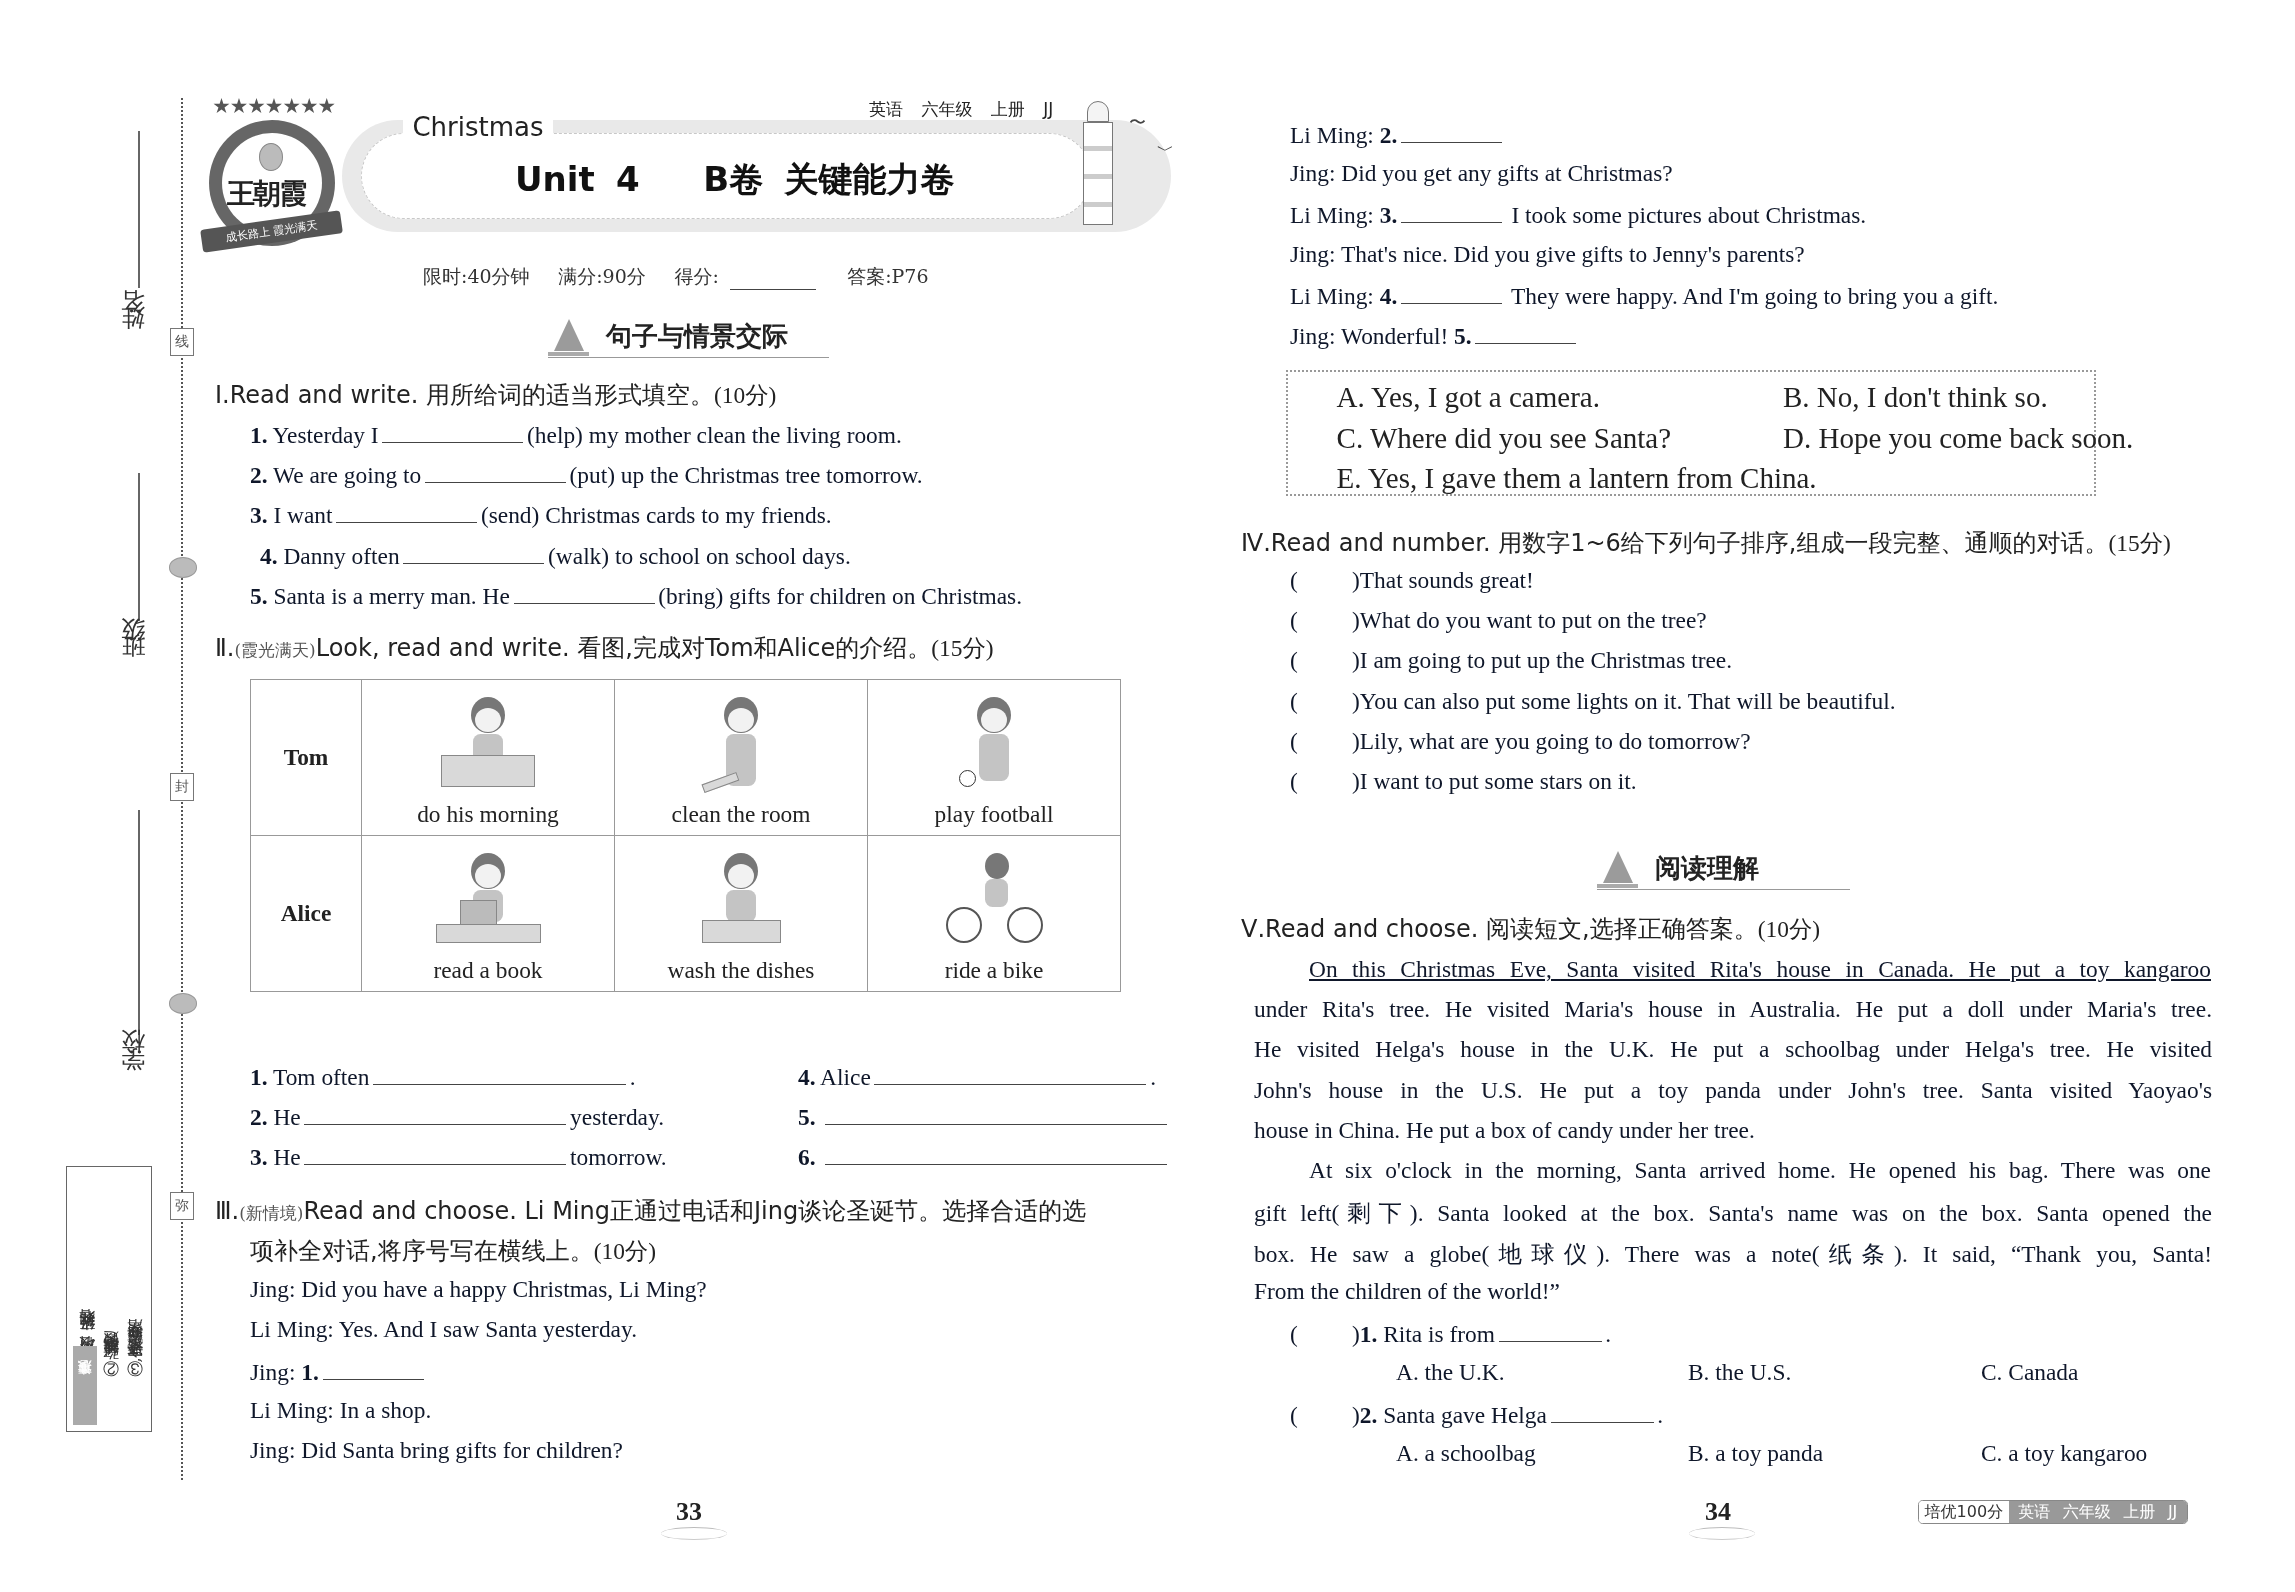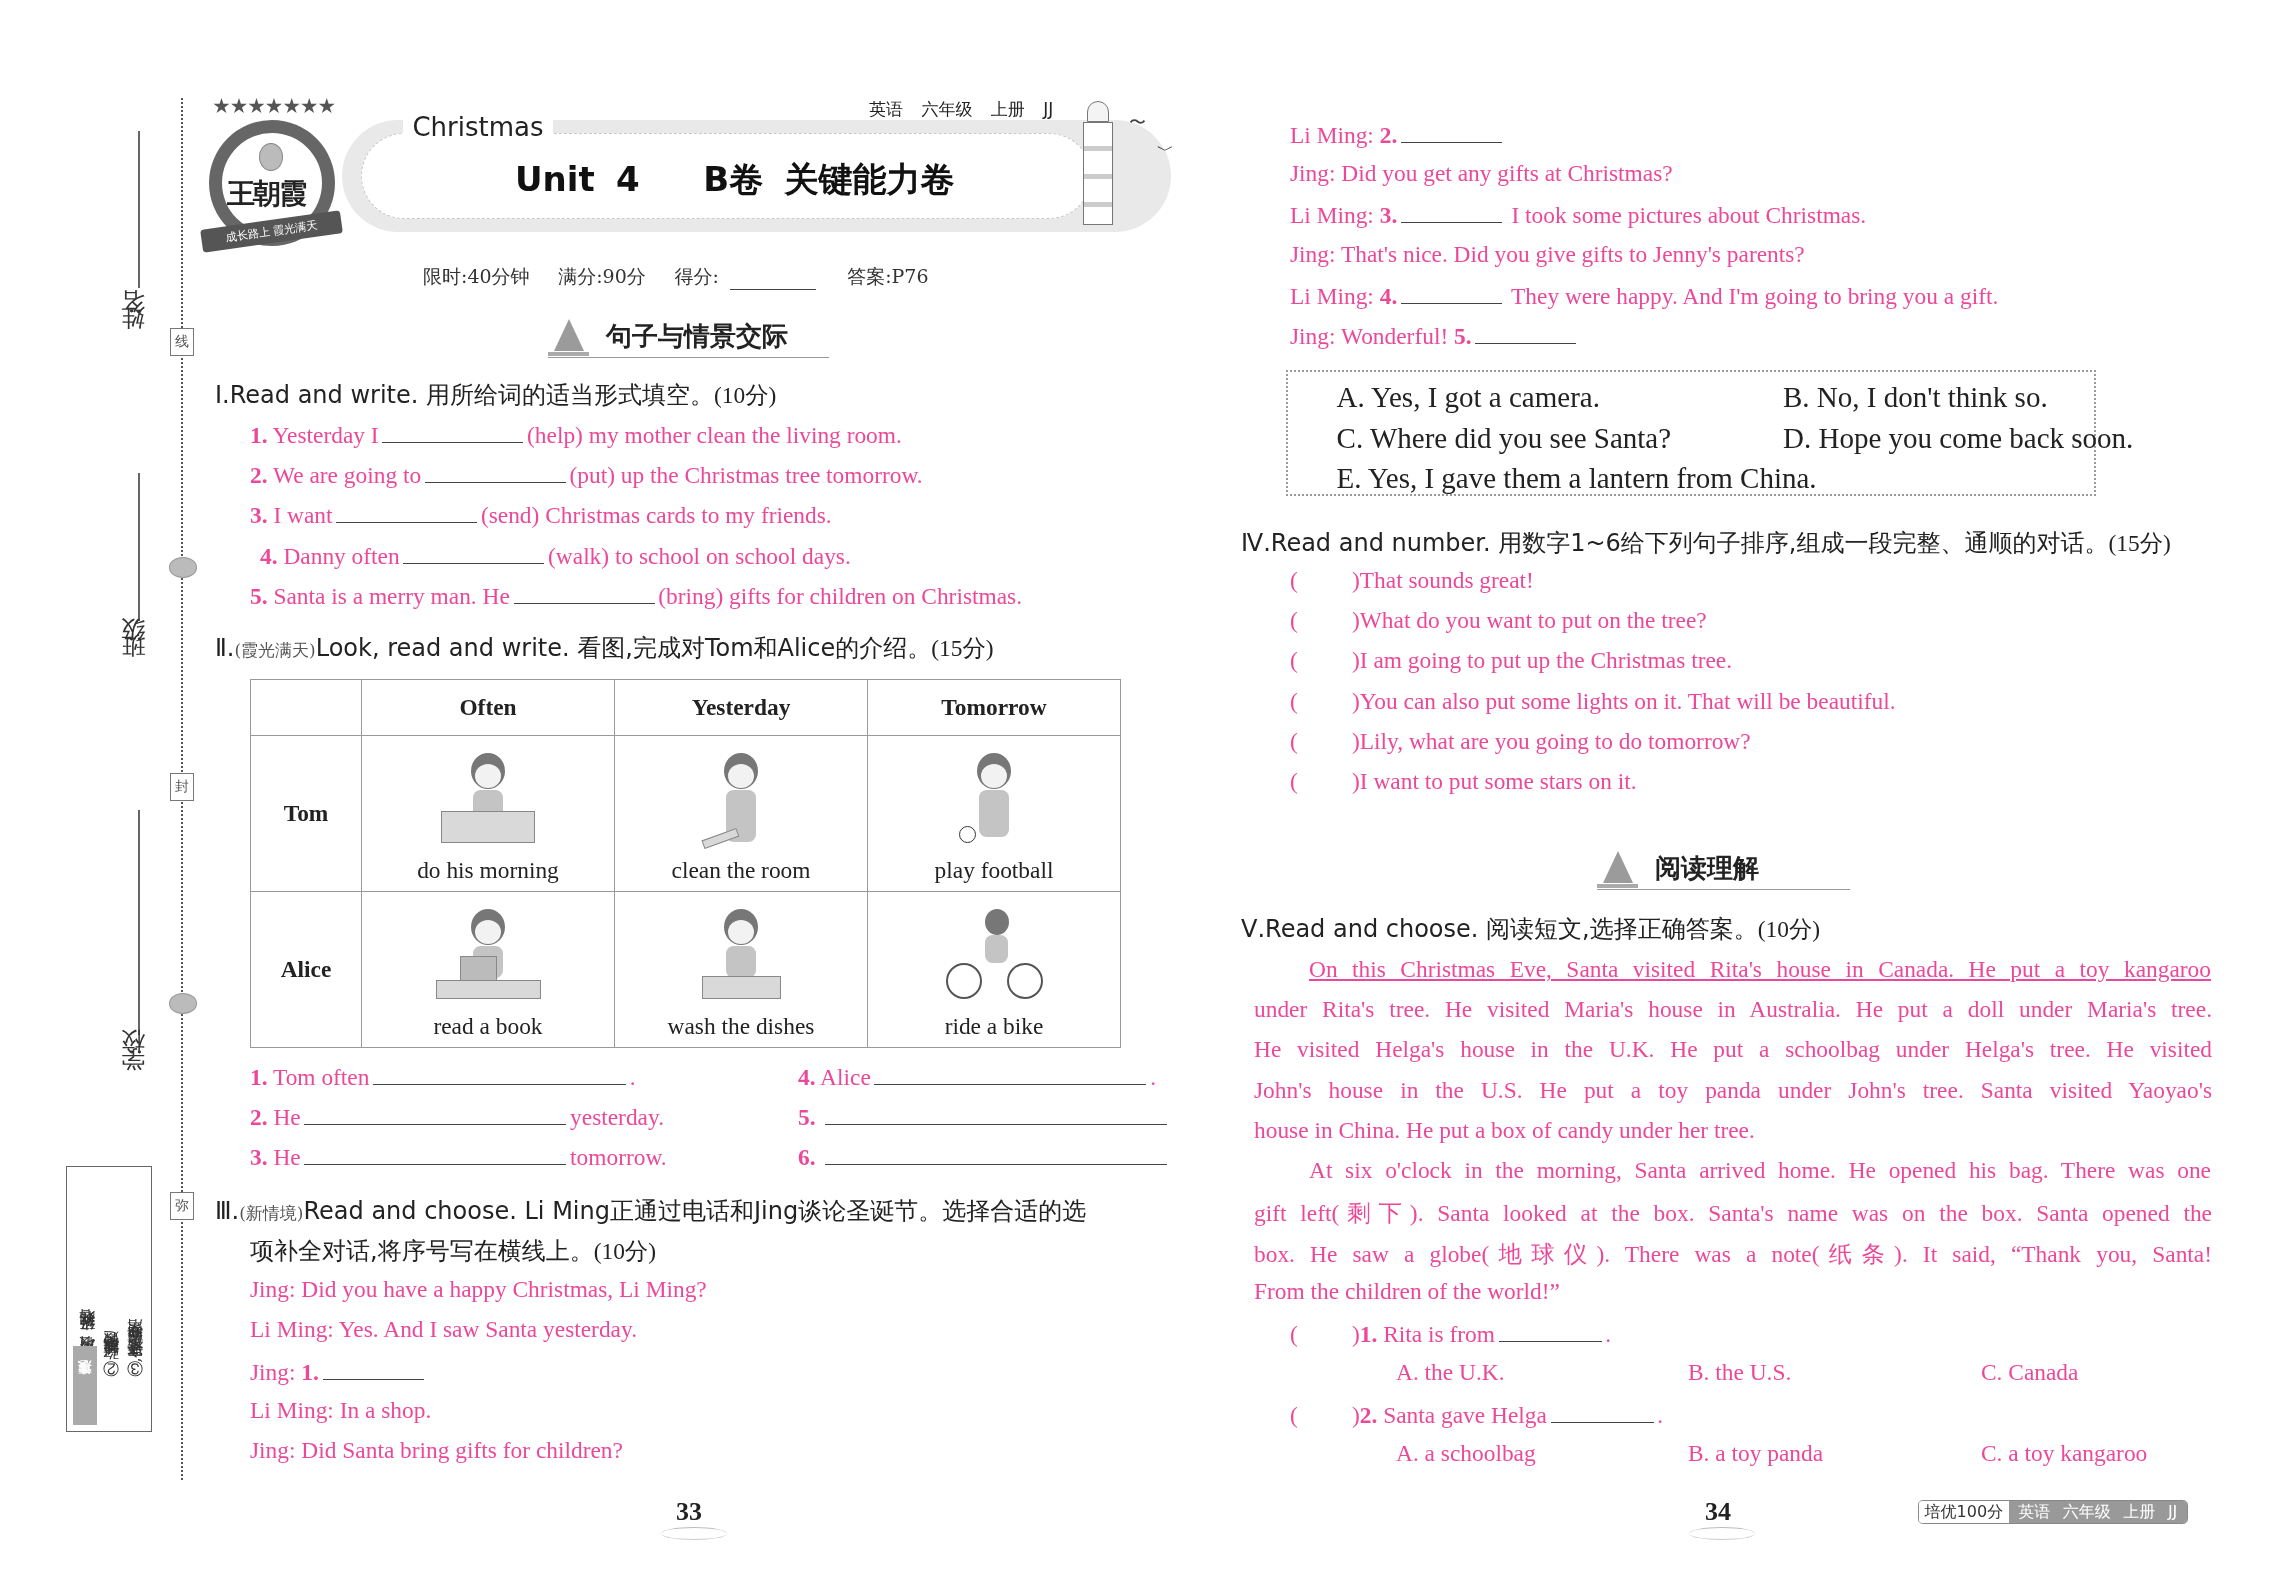--- a/index.html
+++ b/index.html
@@ -57,21 +57,21 @@
   .sail::before { content: ""; position: absolute; left: 5.6px; top: 1.9px; border-left: 15px solid transparent; border-right: 15px solid transparent;
                   border-bottom: 32px solid #9b9b9b; }
   .sail::after { content: ""; position: absolute; left: 0; bottom: 1.9px; width: 41px; height: 3.7px; background: #aaa; }
   .sec-title { font-size: 26px; font-weight: bold; font-family: "DejaVu Sans", sans-serif; color: #222; padding-bottom: 3.7px; }
   .sec-underline { position: absolute; bottom: 0; left: 0; right: 0; border-bottom: 1.9px solid #999; }
 
   
   .q-title { position: absolute; font-size: 24px; font-family: "DejaVu Sans", sans-serif; color: #222; white-space: nowrap; }
   .q-title .tag { font-size: 17px; color: #555; font-family: "DejaVu Serif", serif; }
   .q-title .pts { font-family: "Liberation Serif", serif; font-size: 23.4px; }
-  .line { position: absolute; font-size: 23.4px; white-space: nowrap; color: #ec4899; }
+  .line { position: absolute; font-size: 23.4px; white-space: nowrap; color: #0f172a; }
   .line b { font-weight: bold; }
   .blank-line { display: inline-block; border-bottom: 1.9px solid #444; height: 22.5px; vertical-align: baseline; margin: 0 3.7px; }
   .paren { display: inline-block; width: 62px; }
 
   
   .act-table { position: absolute; left: 250px; top: 679px; width: 871px; border-collapse: collapse; border: 1.9px solid #888; }
   .act-table td, .act-table th { border: 1.4px solid #999; text-align: center; font-size: 23.4px; font-family: "Liberation Serif", serif; }
   .act-table th { height: 56px; font-weight: bold; }
   .act-table td.row-h { width: 111px; font-weight: bold; }
   .act-table td.cell { width: 253px; height: 156px; vertical-align: bottom; padding-bottom: 7.5px; position: relative; }
@@ -168,26 +168,20 @@
     <div class="line" style="left: 260px; top: 541px;"><b>4.</b> <span>Danny often</span><span class="blank-line" style="width: 141px;"></span><span>(walk)</span> <span>to school on school days.</span></div>
     <div class="line" style="left: 250px; top: 581px;"><b>5.</b> <span>Santa is a merry man. He</span><span class="blank-line" style="width: 141px;"></span><span>(bring)</span> <span>gifts for children on Christmas.</span></div>
   </div>
 
 <div class="q-title" style="left:215px;top:632px">
   <span>Ⅱ.</span><span class="tag">(霞光满天)</span><span>Look, read and write. 看图,完成对Tom和Alice的介绍。</span><span class="pts">(15分)</span>
 </div>
 
 <table class="act-table">
   <tbody>
-      <tr>
-    <th></th>
-    <th>Often</th>
-    <th>Yesterday</th>
-    <th>Tomorrow</th>
-  </tr>
   <tr>
     <td class="row-h">Tom</td>
     <td class="cell">
       <div class="pic">
             <div class="head"></div>
             <div class="face"></div>
             <div class="torso"></div>
             <div class="prop" style="left:9.4px;top:58px;width:94px;height:32px"></div>
           </div>
       <span>do his morning</span>

